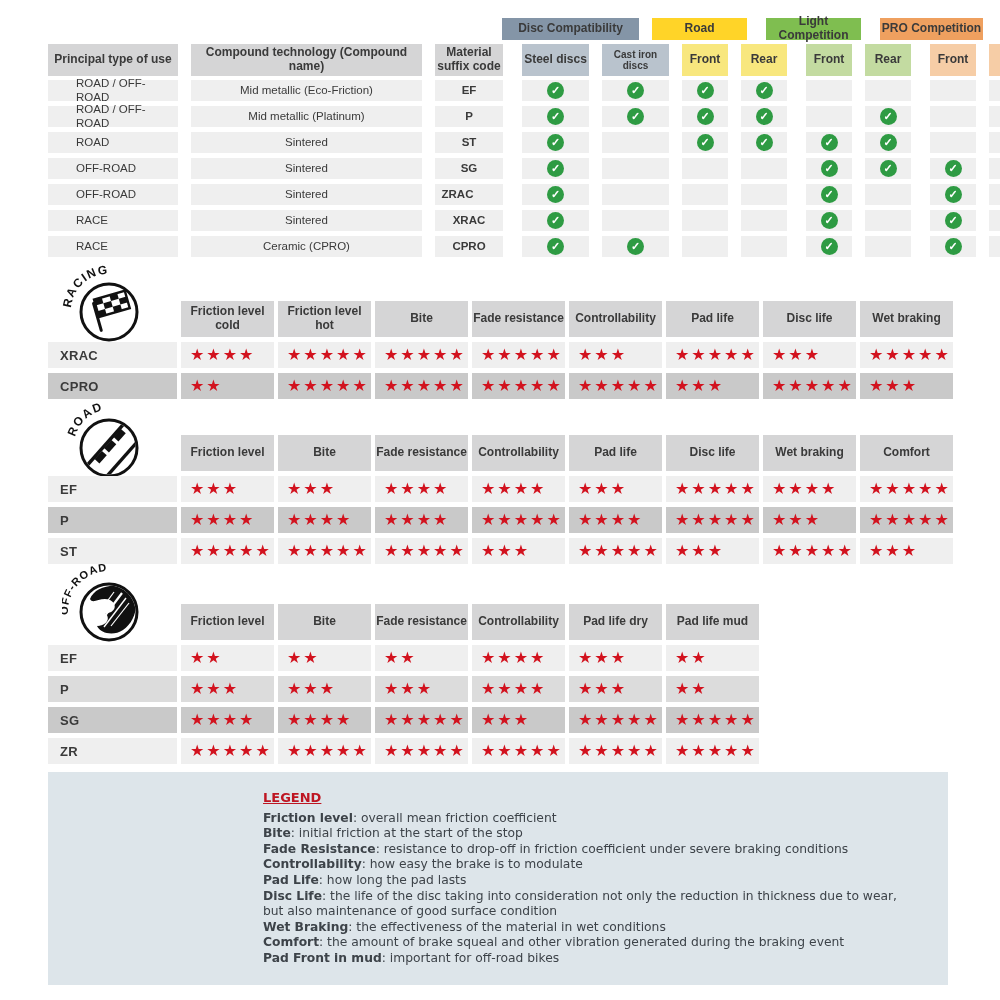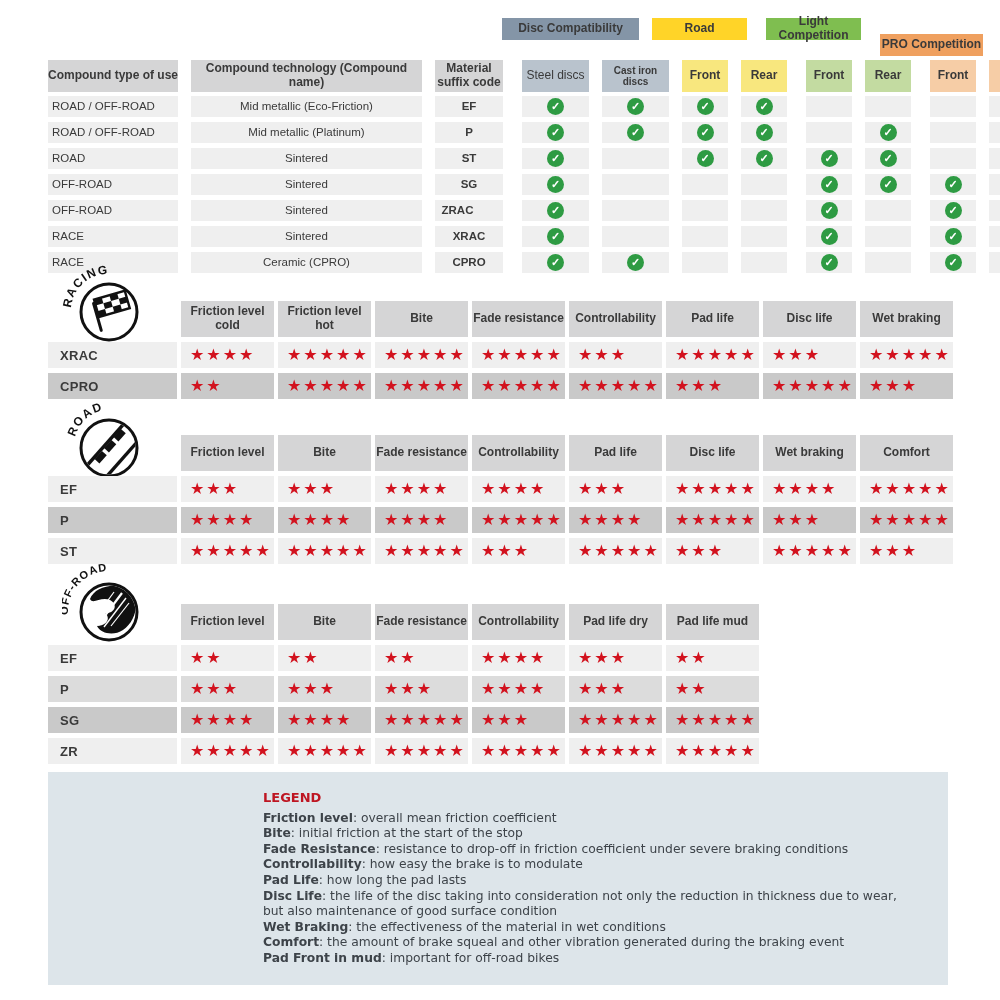--- a/index.html
+++ b/index.html
@@ -23,21 +23,21 @@
   #compat .sub-row   { margin-bottom: 4px; }
   .g-cell { height: 22px; font-weight: bold; font-size: 12px; }
   .g-spacer { width: 435px; }
   .g-disc { width: 137px; margin-left: 6px; }
   .g-road { width: 95px; }
   .g-light { width: 95px; margin-left: 6px; }
   .g-pro  { width: 103px; margin-left: 6px; }
   .hdr { background: #d5d5d6; font-weight: bold; font-size: 12px; }
   .sub { height: 32px; }
   .drow .cell { height: 21px; background: #efefef; }
-  .w-use  { width: 130px; justify-content: flex-start; padding-left: 4px; text-align: left; }
+  .w-use  { width: 130px; justify-content: flex-start; padding-left: 28px; text-align: left; }
   .w-tech { width: 231px; }
   .w-code { width: 68px; font-weight: bold; }
   .w-disc { width: 67px; }
   .w-fr   { width: 46px; }
   .w-frl  { width: 54px; }
   .ml     { margin-left: 6px; }
   .hdr.w-use { justify-content: center; padding-left: 0; text-align: center; }
   .code-suffix { color: #9aa0a6; font-weight: bold; margin-top: 47px; }
   .check {
     width: 17px; height: 17px; border-radius: 50%;
@@ -93,27 +93,27 @@
 <body>
 
 <div class="page">
 
   <div id="compat">
       <div class="row group-row">
         <div class="g-spacer"></div>
         <div class="cell g-cell g-disc" style="background: rgb(132, 149, 167);">Disc Compatibility</div>
         <div class="cell g-cell g-road" style="background: rgb(255, 212, 40);">Road</div>
         <div class="cell g-cell g-light" style="background: rgb(127, 190, 80);">Light Competition</div>
-        <div class="cell g-cell g-pro" style="background: rgb(239, 160, 95); margin-top: 16px;">PRO Competition</div>
+        <div class="cell g-cell g-pro" style="background: rgb(239, 160, 95);">PRO Competition</div>
       </div>
       <div class="row sub-row">
-        <div class="cell hdr sub w-use">Compound type of use</div>
+        <div class="cell hdr sub w-use">Principal type of use</div>
         <div class="cell hdr sub w-tech">Compound technology (Compound name)</div>
         <div class="cell hdr sub w-code">Material suffix code</div>
-        <div class="cell sub w-disc ml" style="background: rgb(185, 195, 205); font-weight: normal; font-size: 12px;">Steel discs</div>
+        <div class="cell sub w-disc ml" style="background: rgb(185, 195, 205); font-weight: bold; font-size: 12px;">Steel discs</div>
         <div class="cell sub w-disc" style="background: rgb(185, 195, 205); font-weight: bold; font-size: 10px;">Cast iron discs</div>
         <div class="cell sub w-fr" style="background: rgb(248, 231, 126); font-weight: bold; font-size: 12px;">Front</div>
         <div class="cell sub w-fr" style="background: rgb(248, 231, 126); font-weight: bold; font-size: 12px;">Rear</div>
         <div class="cell sub w-fr ml" style="background: rgb(195, 219, 161); font-weight: bold; font-size: 12px;">Front</div>
         <div class="cell sub w-fr" style="background: rgb(195, 219, 161); font-weight: bold; font-size: 12px;">Rear</div>
         <div class="cell sub w-fr ml" style="background: rgb(246, 205, 166); font-weight: bold; font-size: 12px;">Front</div>
         <div class="cell sub w-frl" style="background: rgb(246, 205, 166); font-weight: bold; font-size: 12px;">Rear</div>
       </div>
       <div class="row drow">
         <div class="cell w-use">ROAD / OFF-ROAD</div>
@@ -453,21 +453,21 @@
         <div class="rt-cell shade-light" style="color: rgb(210, 18, 30);">★★★★★</div>
         <div class="rt-cell shade-light" style="color: rgb(210, 18, 30);">★★★★★</div>
         <div class="rt-cell shade-light" style="color: rgb(210, 18, 30);">★★★★★</div>
         <div class="rt-cell shade-light" style="color: rgb(210, 18, 30);">★★★★★</div>
         <div class="rt-cell shade-light" style="color: rgb(210, 18, 30);">★★★★★</div>
       </div>
     </div>
 
   <div id="legend">
     <div class="legend-inner">
-      <div class="legend-title" style="color: rgb(190, 22, 34);">LEGEND</div>
+      <div class="legend-title" style="color: rgb(190, 22, 34); text-decoration: underline;">LEGEND</div>
       <div id="legend-items">
           <div class="legend-line"><b>Friction level</b>: overall mean friction coefficient</div>
           <div class="legend-line"><b>Bite</b>: initial friction at the start of the stop</div>
           <div class="legend-line"><b>Fade Resistance</b>: resistance to drop-off in friction coefficient under severe braking conditions</div>
           <div class="legend-line"><b>Controllability</b>: how easy the brake is to modulate</div>
           <div class="legend-line"><b>Pad Life</b>: how long the pad lasts</div>
           <div class="legend-line"><b>Disc Life</b>: the life of the disc taking into consideration not only the reduction in thickness due to wear,</div>
           <div class="legend-line">but also maintenance of good surface condition</div>
           <div class="legend-line"><b>Wet Braking</b>: the effectiveness of the material in wet conditions</div>
           <div class="legend-line"><b>Comfort</b>: the amount of brake squeal and other vibration generated during the braking event</div>

